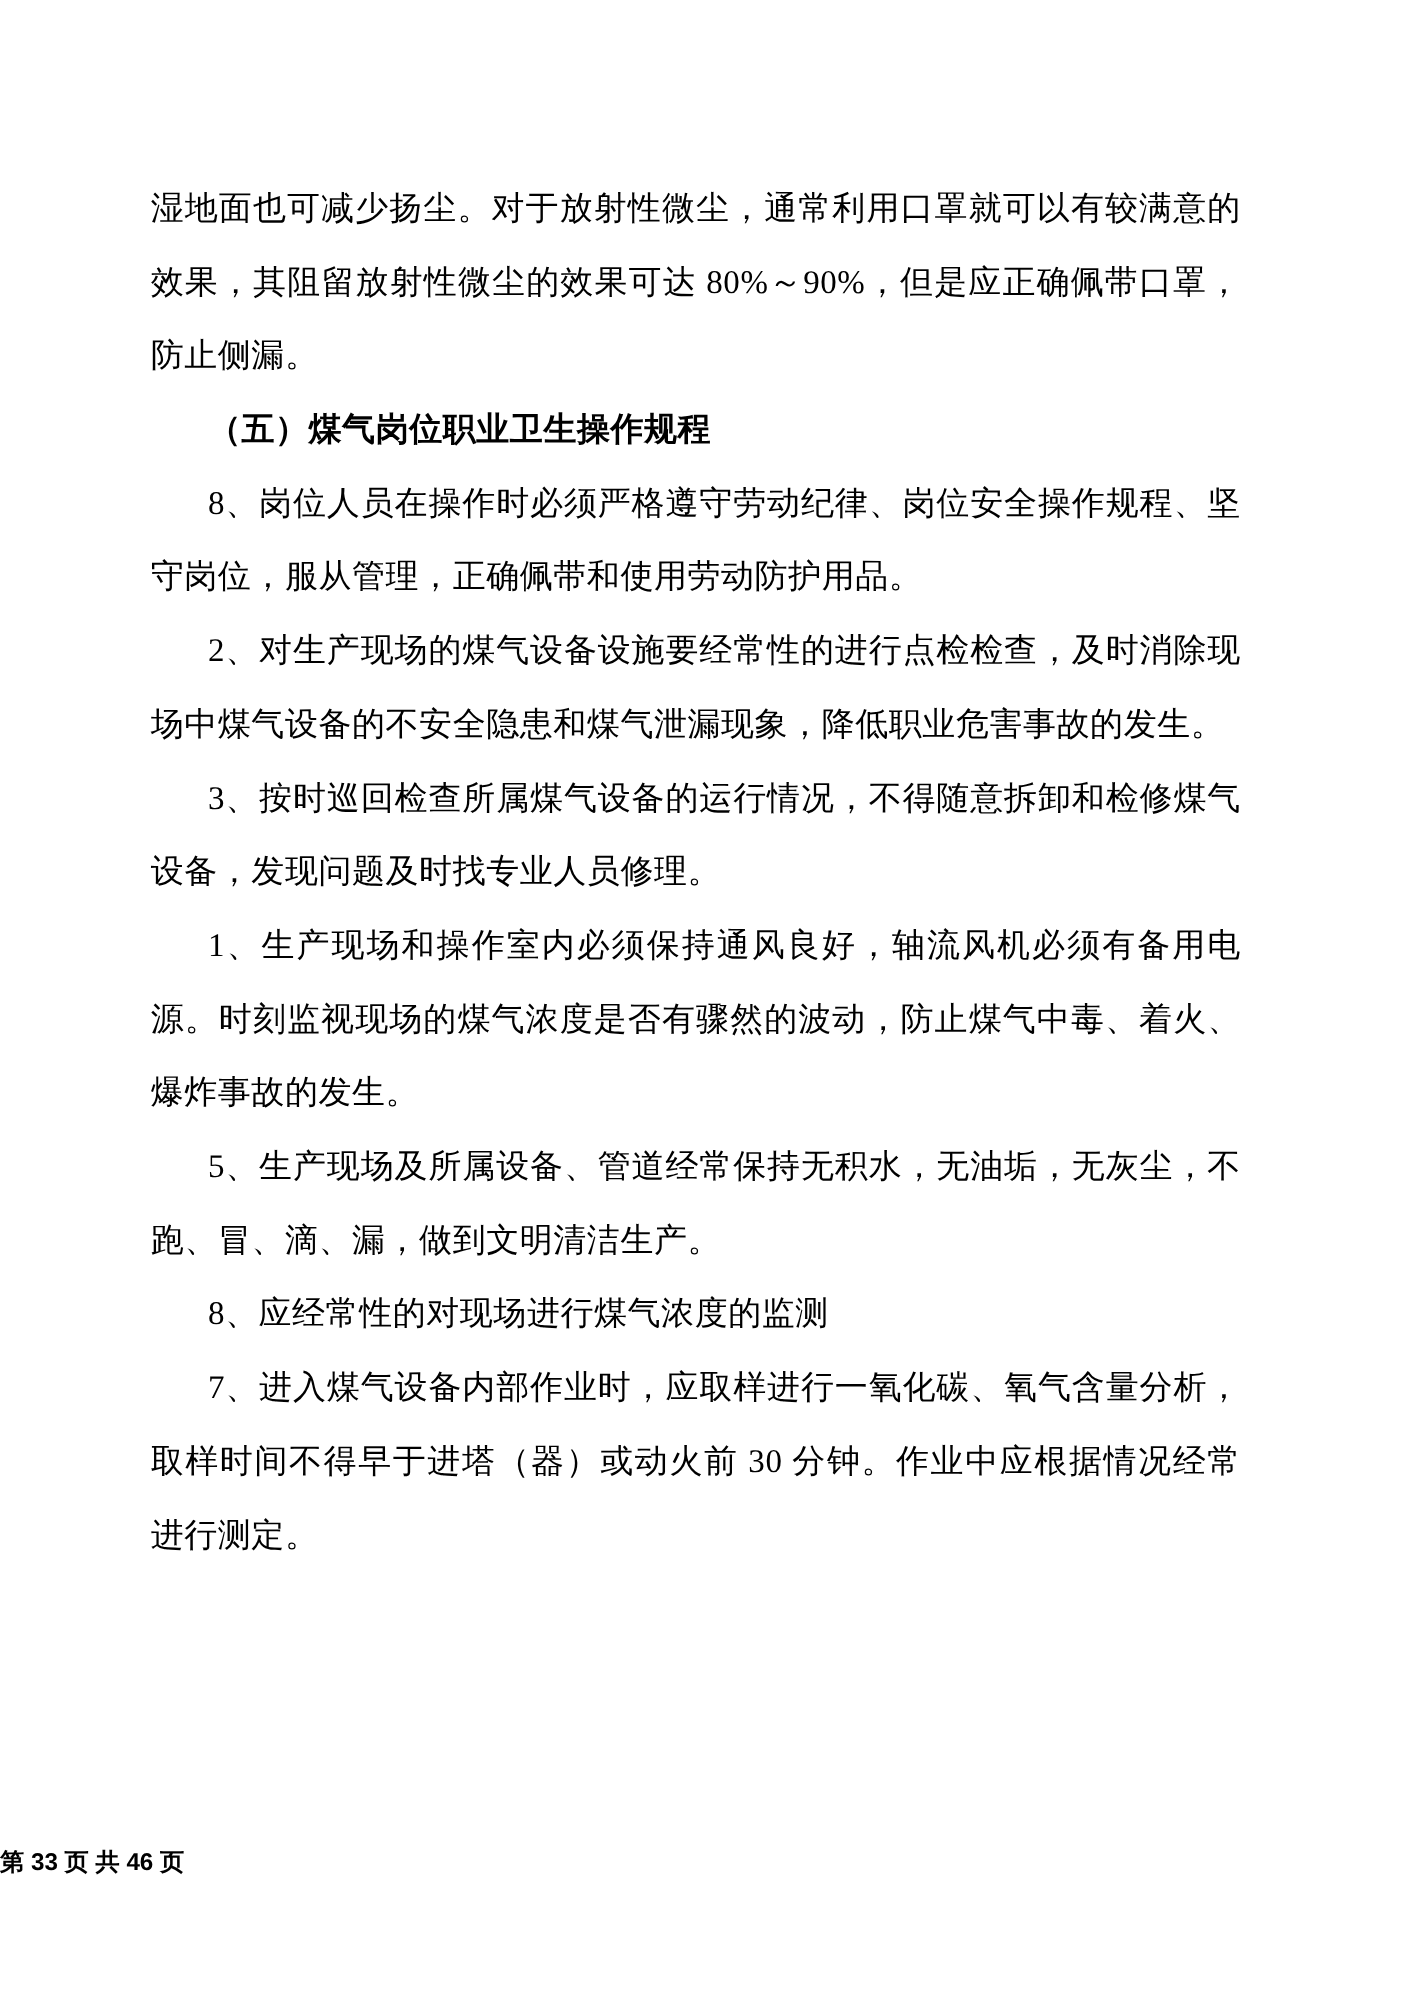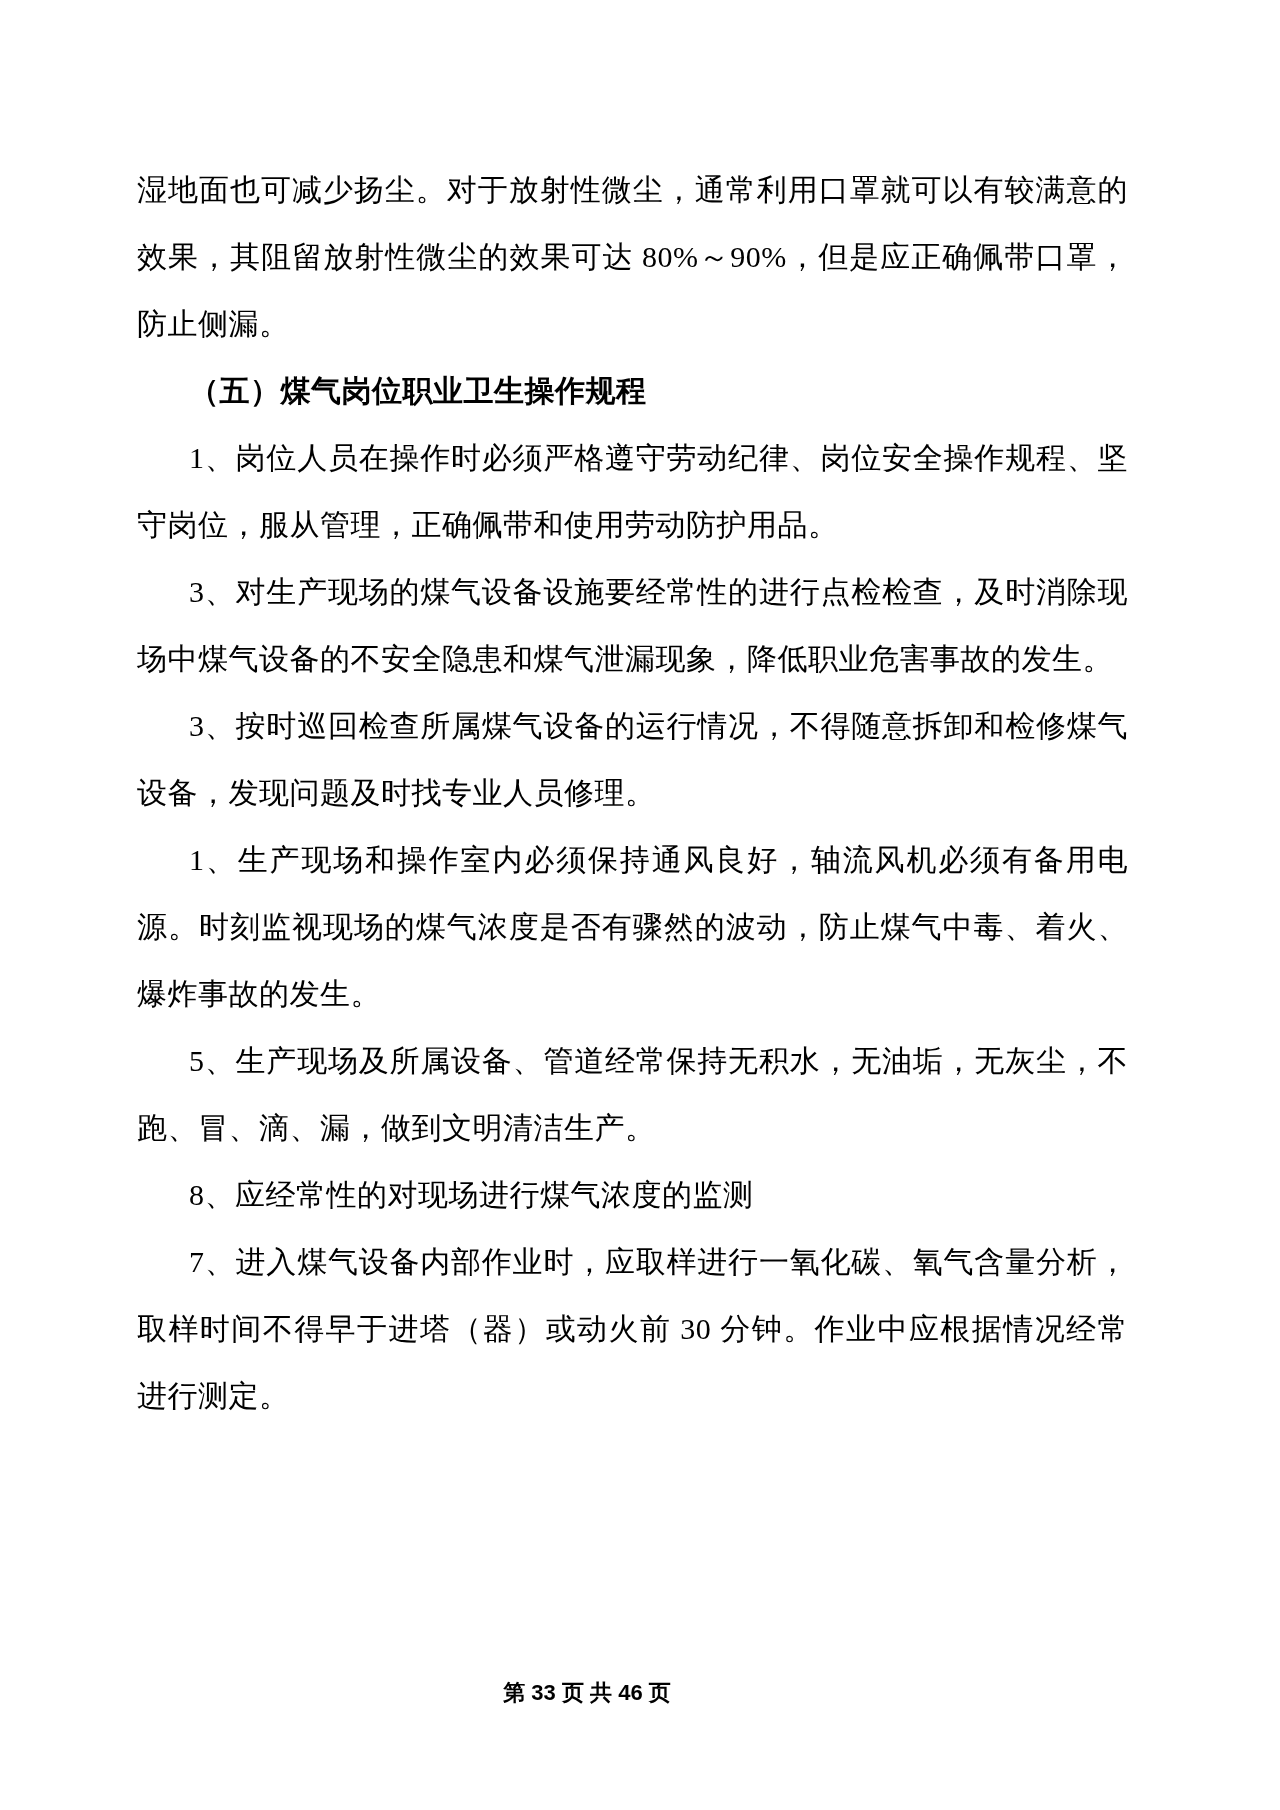--- a/index.html
+++ b/index.html
@@ -50,41 +50,41 @@
     line-height: 67px;
     font-weight: bold;
     font-family: "Liberation Sans", "DejaVu Sans", sans-serif;
     text-align: left;
   }
   .footer {
     position: absolute;
     left: 0;
     top: 1678px;
     width: 1174px;
-    text-align: center;
+    text-align: left;
     font-size: 22px;
     line-height: 30px;
     font-weight: bold;
     font-family: "Liberation Sans", "DejaVu Sans", sans-serif;
   }
 </style>
 </head>
 <body>
 
 <div class="page">
 
   <div class="content">
 
     <p class="para no-indent">湿地面也可减少扬尘。对于放射性微尘，通常利用口罩就可以有较满意的效果，其阻留放射性微尘的效果可达 80%～90%，但是应正确佩带口罩，防止侧漏。</p>
 
     <h2 class="heading">（五）煤气岗位职业卫生操作规程</h2>
 
-    <p class="para">1、岗位人员在操作时必须严格遵守劳动纪律、岗位安全操作规程、坚守岗位，服从管理，正确佩带和使用劳动防护用品。</p>
+    <p class="para">8、岗位人员在操作时必须严格遵守劳动纪律、岗位安全操作规程、坚守岗位，服从管理，正确佩带和使用劳动防护用品。</p>
 
-    <p class="para">3、对生产现场的煤气设备设施要经常性的进行点检检查，及时消除现场中煤气设备的不安全隐患和煤气泄漏现象，降低职业危害事故的发生。</p>
+    <p class="para">2、对生产现场的煤气设备设施要经常性的进行点检检查，及时消除现场中煤气设备的不安全隐患和煤气泄漏现象，降低职业危害事故的发生。</p>
 
     <p class="para">3、按时巡回检查所属煤气设备的运行情况，不得随意拆卸和检修煤气设备，发现问题及时找专业人员修理。</p>
 
     <p class="para">1、生产现场和操作室内必须保持通风良好，轴流风机必须有备用电源。时刻监视现场的煤气浓度是否有骤然的波动，防止煤气中毒、着火、爆炸事故的发生。</p>
 
     <p class="para">5、生产现场及所属设备、管道经常保持无积水，无油垢，无灰尘，不跑、冒、滴、漏，做到文明清洁生产。</p>
 
     <p class="para">8、应经常性的对现场进行煤气浓度的监测</p>
 
     <p class="para">7、进入煤气设备内部作业时，应取样进行一氧化碳、氧气含量分析，取样时间不得早于进塔（器）或动火前 30 分钟。作业中应根据情况经常进行测定。</p>

